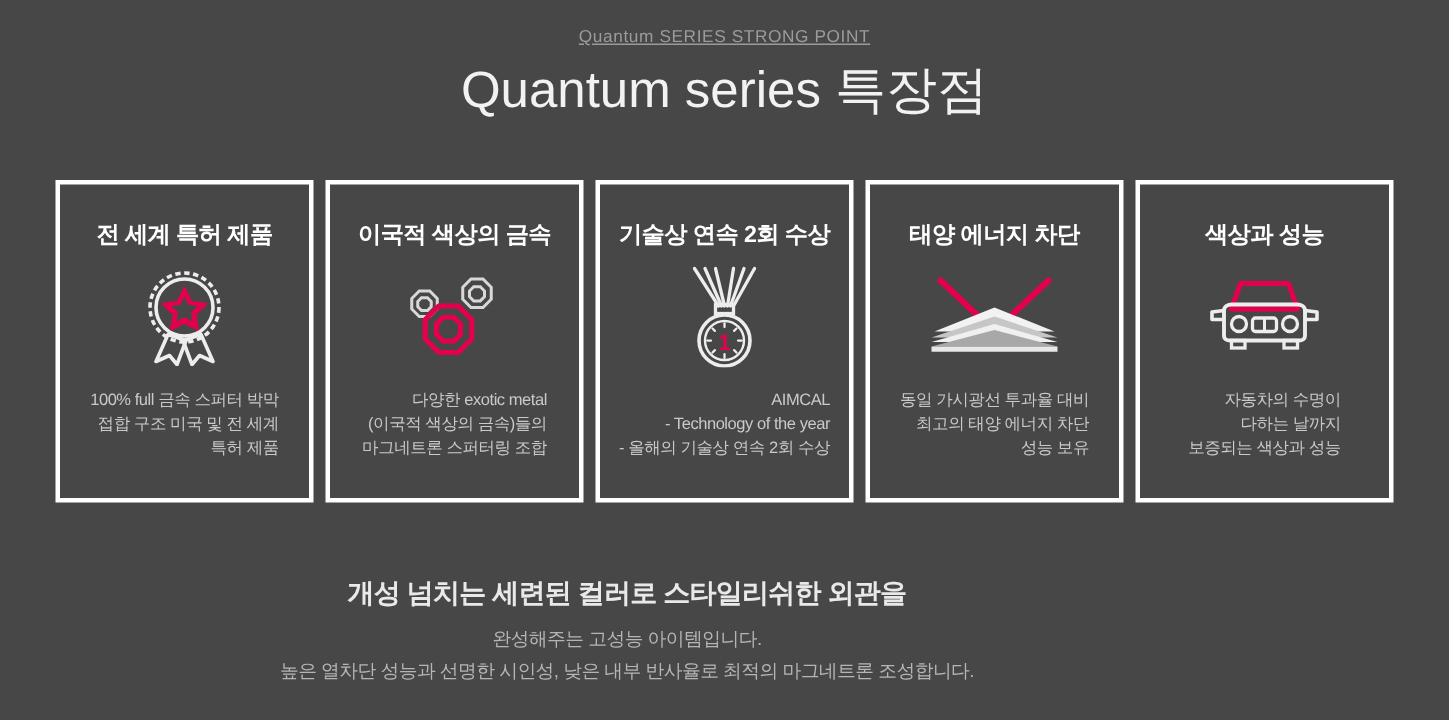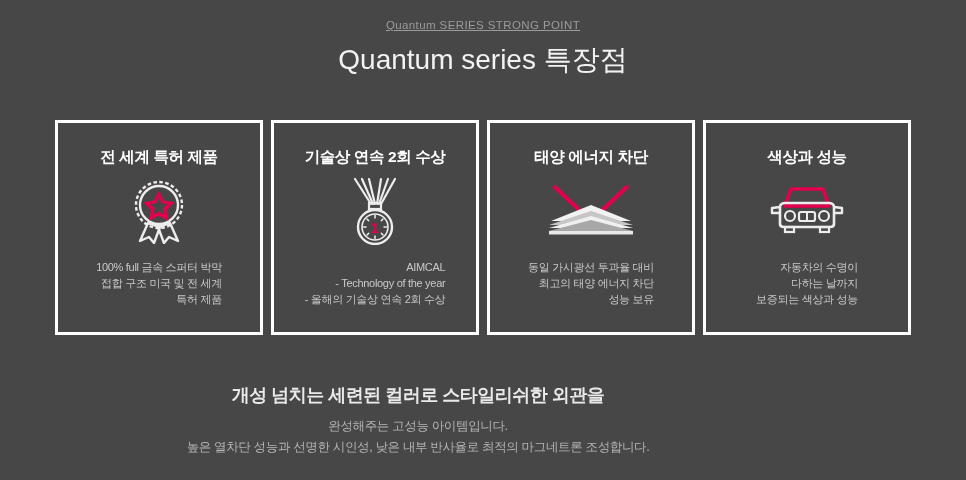--- a/index.html
+++ b/index.html
@@ -31,39 +31,39 @@
     color: #9b9b9b;
     font-size: 11.5px;
     letter-spacing: 0.4px;
     line-height: 14px;
     margin: 0 0 6px 0;
     font-weight: 400;
     text-decoration: underline;
   }
   .main-title {
     color: #f2f2f2;
-    font-size: 28px;
+    font-size: 34px;
     font-weight: 300;
     line-height: 44px;
     letter-spacing: 0px;
     margin: 0;
   }
 
   
   .cards {
     position: absolute;
     top: 120px;
     left: 0;
     width: 966px;
     display: flex;
     justify-content: center;
     gap: 8px;
   }
   .card {
-    width: 208px;
+    width: 172px;
     height: 215px;
     box-sizing: border-box;
     border: 3px solid #ffffff;
     background: #474747;
     padding: 14px 8px 10px 8px;
     display: flex;
     flex-direction: column;
     align-items: center;
     position: relative;
   }
@@ -143,20 +143,45 @@
 
           <path d="M31 14 L35.4 23.2 L45.4 24.6 L38.2 31.7 L39.9 41.7 L31 37 L22.1 41.7 L23.8 31.7 L16.6 24.6 L26.6 23.2 Z" fill="#e4004f" stroke="#e4004f" stroke-width="1.4" stroke-linejoin="round"></path>
           <path d="M31 19.5 L33.6 25.2 L39.7 26 L35.3 30.3 L36.4 36.4 L31 33.5 L25.6 36.4 L26.7 30.3 L22.3 26 L28.4 25.2 Z" fill="#474747"></path>
         </svg>
       </div>
       <div class="card-body">100% full 금속 스퍼터 박막
 접합 구조 미국 및 전 세계
 특허 제품</div>
     </div>
 
+    <div class="card">
+      <div class="card-title">이국적 색상의 금속</div>
+      <div class="card-icon">
+        <svg width="76" height="62" viewBox="0 0 76 62" fill="none">
+
+          <g stroke="#d8d8d8" stroke-width="2" fill="none">
+            <path d="M14.5 14 L21.5 14 L26.5 19 L26.5 26 L21.5 31 L14.5 31 L9.5 26 L9.5 19 Z"></path>
+            <path d="M16 18.5 L20 18.5 L22.5 21 L22.5 24.5 L20 27 L16 27 L13.5 24.5 L13.5 21 Z"></path>
+          </g>
+
+          <g stroke="#d8d8d8" stroke-width="2" fill="none">
+            <path d="M49 6 L57 6 L62.5 11.5 L62.5 19.5 L57 25 L49 25 L43.5 19.5 L43.5 11.5 Z"></path>
+            <path d="M50.8 11.2 L55.2 11.2 L58 14 L58 17.8 L55.2 20.6 L50.8 20.6 L48 17.8 L48 14 Z"></path>
+          </g>
+
+          <g stroke="#e4004f" stroke-width="3.4" fill="none">
+            <path d="M27.5 24 L40.5 24 L49.5 33 L49.5 46 L40.5 55 L27.5 55 L18.5 46 L18.5 33 Z" stroke-linejoin="round"></path>
+            <path d="M30.5 31.5 L37.5 31.5 L42 36 L42 43 L37.5 47.5 L30.5 47.5 L26 43 L26 36 Z" stroke-linejoin="round"></path>
+          </g>
+        </svg>
+      </div>
+      <div class="card-body">다양한 exotic metal
+(이국적 색상의 금속)들의
+마그네트론 스퍼터링 조합</div>
+    </div>
 
     <div class="card">
       <div class="card-title">기술상 연속 2회 수상</div>
       <div class="card-icon">
         <svg width="58" height="68" viewBox="0 0 58 68" fill="none">
 
           <g stroke="#ededed" stroke-width="2.2" stroke-linecap="round">
             <line x1="9" y1="2" x2="25" y2="27"></line>
             <line x1="16" y1="2" x2="27" y2="27"></line>
             <line x1="23" y1="2" x2="29" y2="27"></line>

